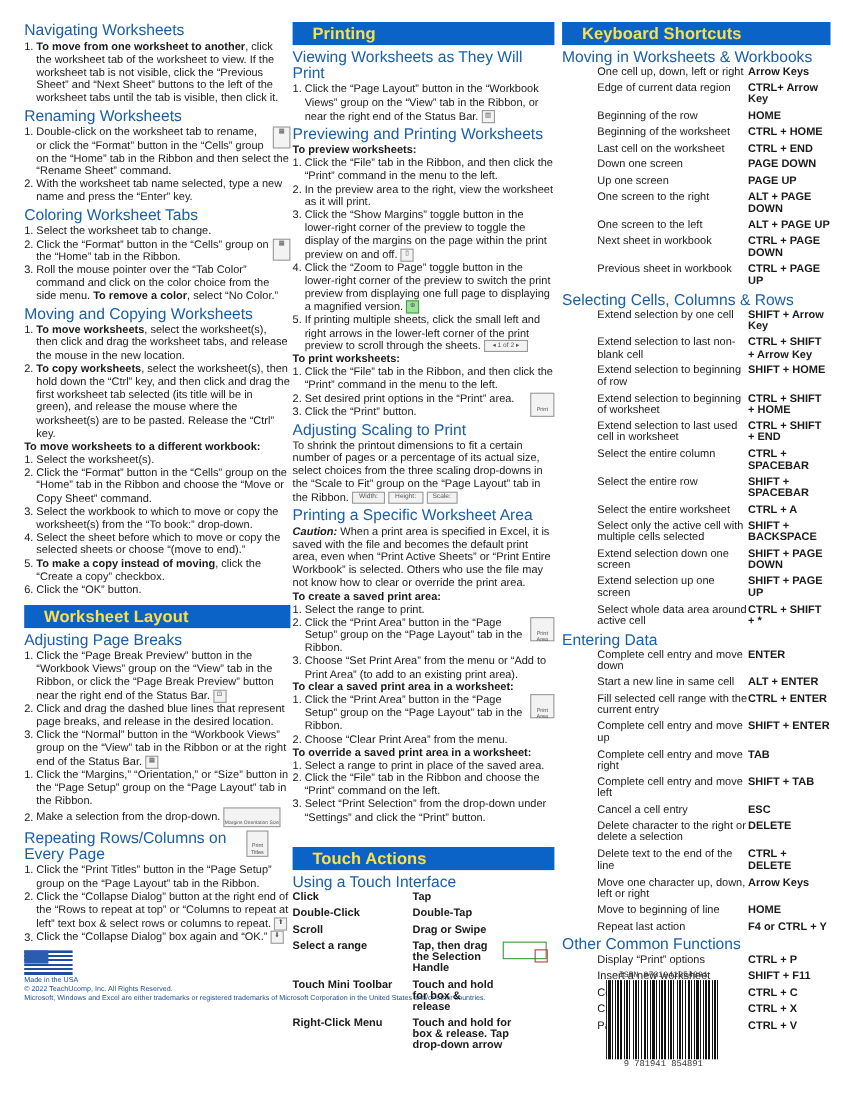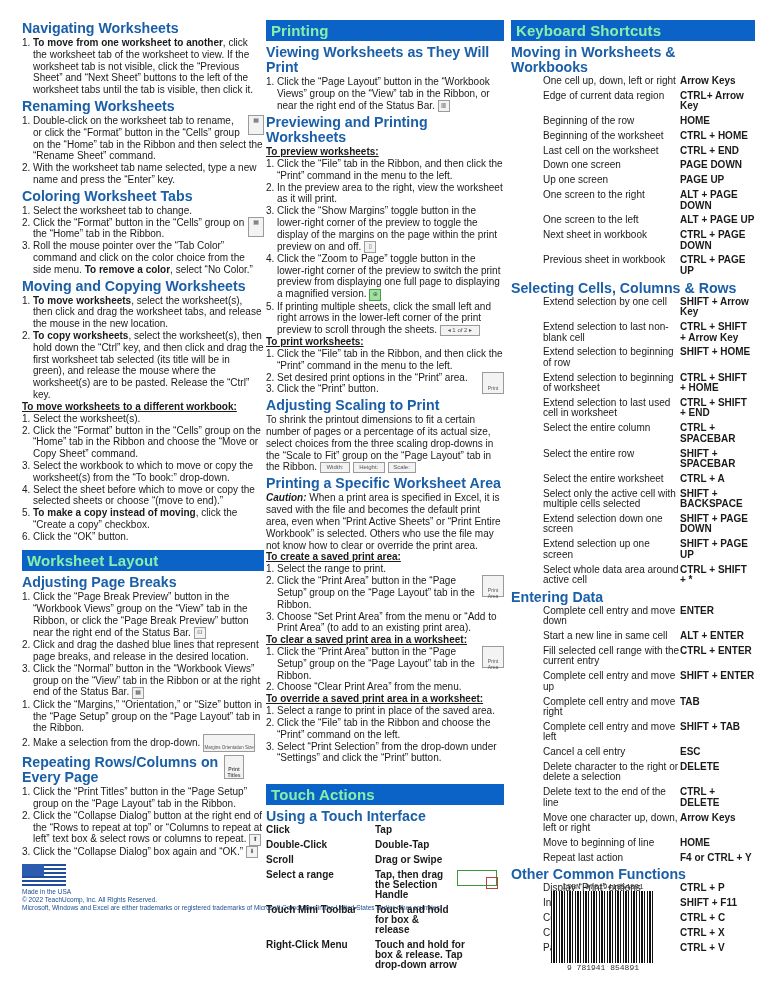--- a/index.html
+++ b/index.html
@@ -3,26 +3,26 @@
 <meta charset="utf-8">
 <style>
   * { box-sizing: border-box; margin: 0; padding: 0; }
   html, body { width: 766px; height: 1000px; background: #ffffff; overflow: hidden; }
   body { font-family: "Liberation Sans", sans-serif; color: #1a1a1a; position: relative; }
   .page { position: absolute; left: 0; top: 0; width: 766px; height: 1000px; }
   .col { position: absolute; top: 18px; }
   .col1 { left: 22px; width: 242px; }
   .col2 { left: 266px; width: 238px; }
   .col3 { left: 511px; width: 244px; }
-  .band { background: #0b63c7; color: #86efac; font-weight: bold; font-size: 15px; padding: 2px 5px; margin: 2px 0 4px 0; letter-spacing: 0.1px; }
-  h2 { color: #1a5fa8; font-size: 14.2px; font-weight: bold; line-height: 15px; margin: 3px 0 1px 0; }
+  .band { background: #0b63c7; color: #fde047; font-weight: bold; font-size: 15px; padding: 2px 18px; margin: 2px 0 4px 0; letter-spacing: 0.1px; }
+  h2 { color: #1a5fa8; font-size: 14.2px; font-weight: normal; line-height: 15px; margin: 3px 0 1px 0; }
   ol { list-style: none; }
   ol li { font-size: 10px; line-height: 11.8px; padding-left: 11px; text-indent: -11px; }
   .num { display: inline-block; width: 11px; text-indent: 0; }
-  .sub { font-size: 10px; font-weight: bold; line-height: 12px; text-decoration: underline; }
+  .sub { font-size: 10px; font-weight: bold; line-height: 12px; }
   p.txt { font-size: 10px; line-height: 11.8px; }
   b { font-weight: bold; }
   .ico { display: inline-block; border: 1px solid #9a9a9a; background: #f3f3f3; vertical-align: middle; font-size: 6px; line-height: 8px; text-align: center; color: #555; text-indent: 0; }
   .ico.sq { width: 12px; height: 12px; }
   .ico.green { background: #9be39b; border-color: #4a9b4a; }
   .ico.fmt { width: 16px; height: 20px; float: right; margin-left: 3px; }
   .ico.btn { width: 22px; height: 22px; float: right; }
   .kbd { display: flex; font-size: 10px; line-height: 10.5px; margin: 0 0 4.3px 0; }
   .kbd .desc { width: 137px; flex-shrink: 0; margin-left: 32px; }
   .kbd .key { font-weight: bold; }

